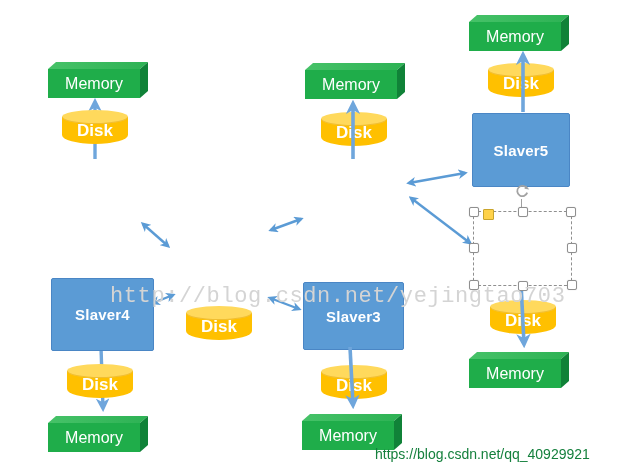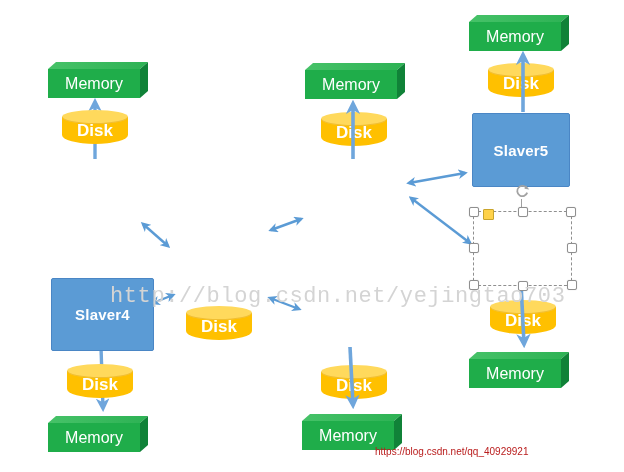--- a/index.html
+++ b/index.html
@@ -43,21 +43,21 @@
                  border:1px solid #C9A42C;border-radius:1px;}
   .rotate-stem{position:absolute;z-index:4;width:1px;height:9px;background:#a0a0a0;}
   .rotate-grip{position:absolute;z-index:5;width:16px;height:16px;}
   .caret{position:absolute;z-index:5;width:2px;height:22px;background:#C5CDD6;}
 
   
   .wm-center{position:absolute;z-index:10;left:110px;top:236px;
              font-family:"Liberation Mono",monospace;font-size:22px;letter-spacing:.6px;
              color:#D4D4D4;white-space:nowrap;margin-top:48px;}
   .wm-corner{position:absolute;z-index:10;left:375px;top:446px;
-             font-size:10px;color:#b91c1c;white-space:nowrap;}
+             font-size:14px;color:#15803d;white-space:nowrap;}
 </style>
 </head>
 <body>
 
 <div class="canvas">
 
   <svg class="layer layer-back" width="624" height="472" viewBox="0 0 624 472">
     <defs>
       <marker id="ah" viewBox="0 0 10 10" refX="7" refY="5" markerWidth="4" markerHeight="4" orient="auto-start-reverse">
           <path d="M0,0 L10,5 L0,10 L2.8,5 Z" fill="#5B9BD5"></path>
@@ -148,20 +148,23 @@
     <div class="disk-top"></div>
     <div class="disk-label">Disk</div>
   </div>
 
   <div class="node" style="left:472px;top:113px;width:96px;height:72px">
     <span>Slaver5</span>
     </div>
   <div class="node" style="left:51px;top:278px;width:101px;height:71px">
     <span>Slaver4</span>
     </div>
+  <div class="node" style="left:303px;top:282px;width:99px;height:66px">
+    <span>Slaver3</span>
+    </div>
 
   <svg class="layer layer-front" width="624" height="472" viewBox="0 0 624 472">
     <path d="M353,159 L353,104" stroke="#6FA6DC" stroke-width="3.6" fill="none" marker-end="url(#ah2)"></path>
     <path d="M523,112 L523,55" stroke="#6FA6DC" stroke-width="3.6" fill="none" marker-end="url(#ah2)"></path>
     <path d="M521,283 L524,344" stroke="#6FA6DC" stroke-width="3.6" fill="none" marker-end="url(#ah2)"></path>
     <path d="M350,347 L353,405" stroke="#6FA6DC" stroke-width="3.6" fill="none" marker-end="url(#ah2)"></path>
     <path d="M143,224 L168,246" stroke="#5B9BD5" stroke-width="2.4" fill="none" marker-start="url(#ah)" marker-end="url(#ah)"></path>
     <path d="M271,230 L301,219" stroke="#5B9BD5" stroke-width="2.4" fill="none" marker-start="url(#ah)" marker-end="url(#ah)"></path>
     <path d="M153,303 L173,295" stroke="#5B9BD5" stroke-width="2.4" fill="none" marker-start="url(#ah)" marker-end="url(#ah)"></path>
     <path d="M270,298 L299,309" stroke="#5B9BD5" stroke-width="2.4" fill="none" marker-start="url(#ah)" marker-end="url(#ah)"></path>

